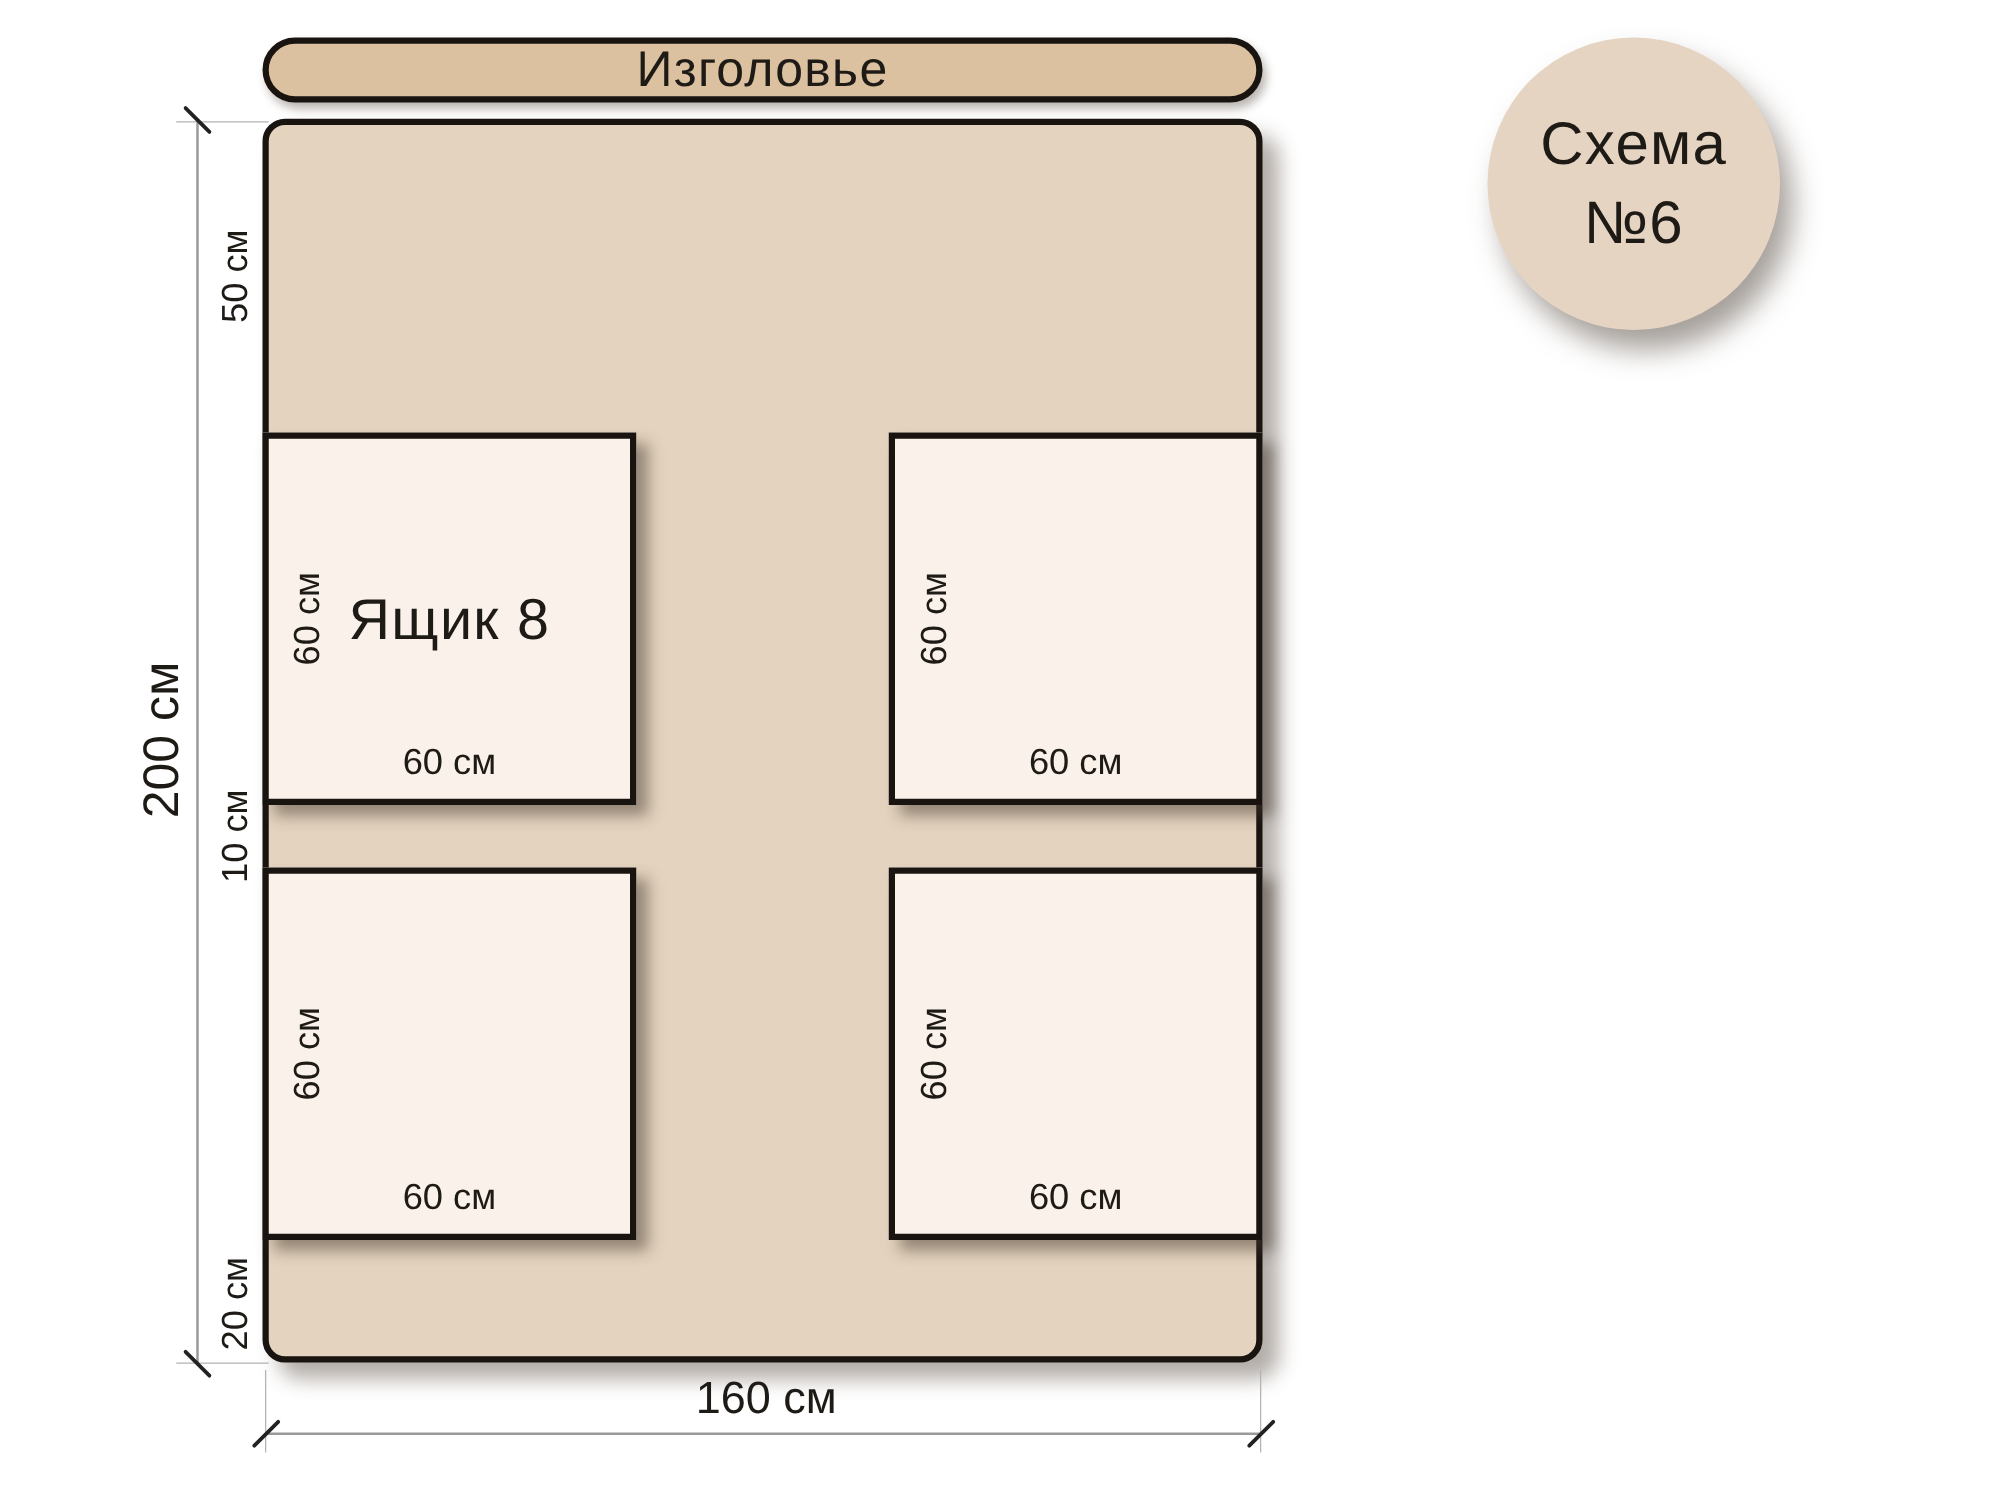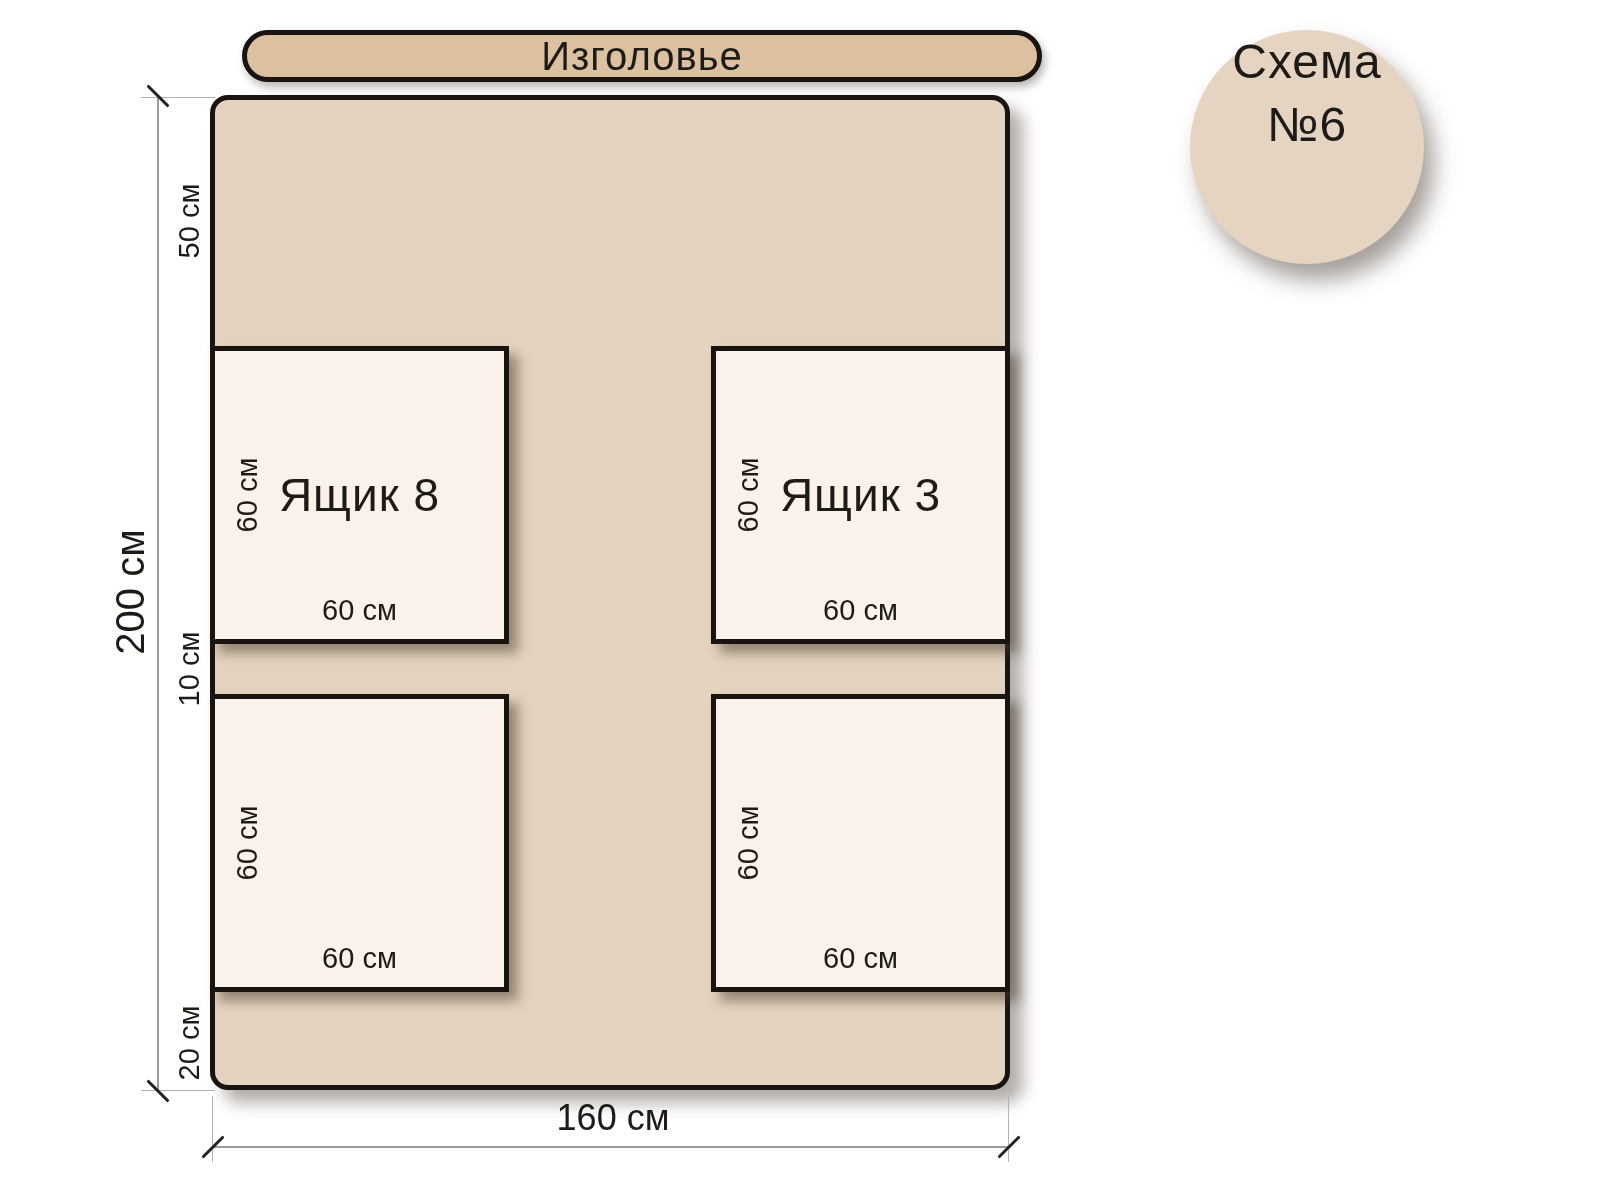--- a/index.html
+++ b/index.html
@@ -10,21 +10,20 @@
     color:var(--text,#1e1a16);
   }
   
   .headboard{
     position:absolute;left:210px;top:30px;width:800px;height:52px;
     box-sizing:border-box;background:var(--headboard-fill,#dcc1a0);
     border:5px solid var(--outline,#1a1410);border-radius:26px;
     display:flex;align-items:center;justify-content:center;
     font-size:40px;letter-spacing:1px;
     box-shadow:3px 5px 8px rgba(80,68,58,.40);
-    margin-left:32px;
   }
   
   .bed{
     position:absolute;left:210px;top:95px;width:800px;height:995px;
     box-sizing:border-box;background:var(--bed-fill,#e4d3be);
     border:5px solid var(--outline,#1a1410);border-radius:18px;
     box-shadow:13px 13px 16px rgba(86,74,62,.45);
   }
   
   .drawer{
@@ -57,21 +56,21 @@
   }
   .size-40{font-size:40px;}
   .size-29{font-size:29px;}
   .dim-label-h{
     position:absolute;transform:translateX(-50%);font-size:36px;white-space:nowrap;
   }
   
   .badge{
     position:absolute;left:1190px;top:30px;width:234px;height:234px;
     border-radius:50%;background:var(--badge-fill,#e6d4c3);
-    display:flex;flex-direction:column;align-items:center;justify-content:flex-start;
+    display:flex;flex-direction:column;align-items:center;justify-content:center;
     font-size:48px;line-height:1.32;letter-spacing:1px;
     box-shadow:10px 16px 22px rgba(78,66,56,.50);
   }
 </style>
 </head>
 <body>
 
 <div class="canvas">
 
   <div class="headboard">
@@ -86,21 +85,20 @@
     <span class="drawer-bottom-label">60 см</span>
   </div>
 
   <div class="drawer" style="left:210px;top:694px;">
     <span class="drawer-side-label">60 см</span>
     <span class="drawer-bottom-label">60 см</span>
   </div>
 
   <div class="drawer" style="left:711px;top:346px;">
     <span class="drawer-side-label">60 см</span>
-    <span class="drawer-name">Ящик 3</span>
     <span class="drawer-bottom-label">60 см</span>
   </div>
 
   <div class="drawer" style="left:711px;top:694px;">
     <span class="drawer-side-label">60 см</span>
     <span class="drawer-bottom-label">60 см</span>
   </div>
 
   <div class="dim-line" style="left:157px;top:95px;width:2px;height:997px;"></div>
   <div class="dim-ext" style="left:141px;top:97px;width:74px;height:1px;"></div>

